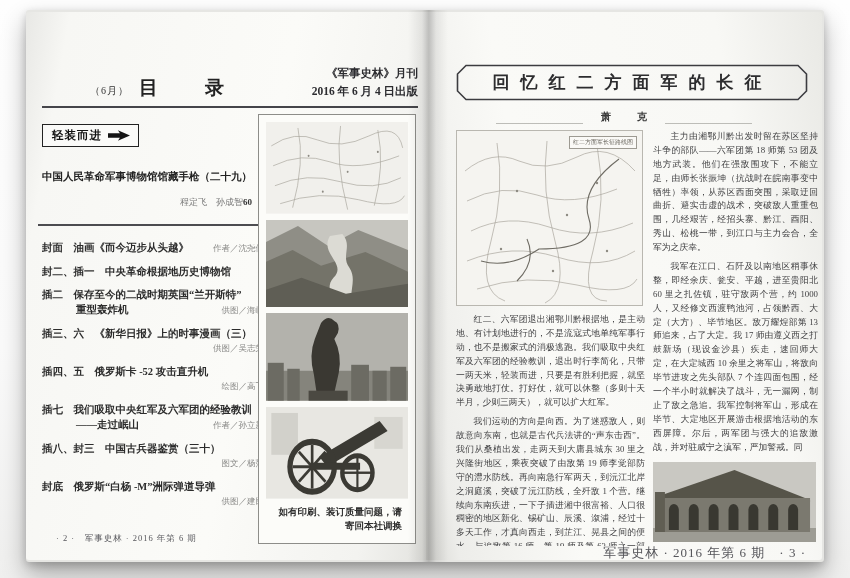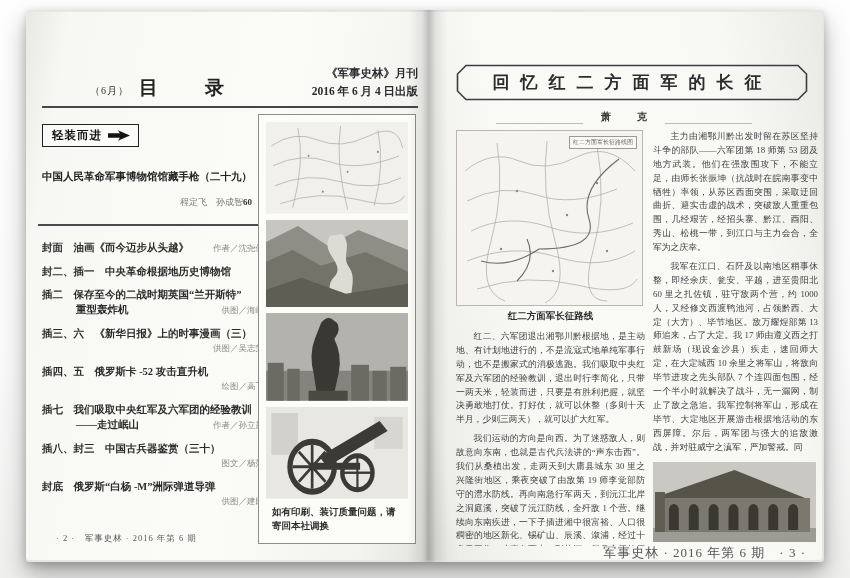--- a/index.html
+++ b/index.html
@@ -37,21 +37,21 @@
   .toc-line{display:flex;justify-content:space-between;align-items:baseline;line-height:15px;white-space:nowrap;overflow:hidden;}
   .toc-label{font-size:10.5px;font-weight:bold;color:#2c2c2c;}
   .toc-label.ind{padding-left:34px;}
   .toc-credit{font-size:8.5px;color:#8a8a88;padding-right:6px;}
   .toc-line.credit-only{justify-content:flex-end;}
   .lp-plates{position:absolute;left:232px;top:102px;width:158px;height:430px;box-sizing:border-box;
     border:1px solid #8d8d89;background:#fcfcf9;padding:7px;display:flex;flex-direction:column;gap:6px;}
   .plate{width:100%;display:block;}
   .plate svg{display:block;width:100%;height:100%;}
   .p-map{height:92px;} .p-river{height:88px;} .p-statue{height:88px;} .p-cannon{height:92px;}
-  .plate-note{margin-top:auto;text-align:left;font-size:9.5px;font-weight:bold;color:#2f2f2f;line-height:1.55;padding:0 6px 2px;}
+  .plate-note{margin-top:auto;text-align:right;font-size:9.5px;font-weight:bold;color:#2f2f2f;line-height:1.55;padding:0 6px 2px;}
   .lp-footer{position:absolute;left:30px;top:521px;font-size:8.5px;color:#55555a;letter-spacing:1px;white-space:nowrap;}
 
   
   .rp-titlebox{position:absolute;left:30px;top:52px;width:352px;height:37px;}
   .rp-titlebox svg{position:absolute;inset:0;width:100%;height:100%;}
   .rp-title{position:absolute;inset:0;display:flex;align-items:center;justify-content:center;
     font-size:17px;font-weight:bold;color:#2d2d2f;letter-spacing:11px;padding-left:1px;white-space:nowrap;border-radius:9px;}
   .rp-author{position:absolute;left:70px;top:98px;width:256px;display:flex;align-items:flex-end;gap:10px;}
   .rp-author .rule{flex:1;height:1px;background:#bdbdb8;}
   .rp-author-name{font-size:10px;font-weight:bold;color:#3a3a3a;letter-spacing:8px;padding-left:8px;white-space:nowrap;}
@@ -283,21 +283,20 @@
               <circle cx="60" cy="60" r="1.2"></circle>
                 <circle cx="110" cy="84" r="1.2"></circle>
               <circle cx="44" cy="118" r="1.2"></circle>
                 <circle cx="140" cy="52" r="1.2"></circle>
               <circle cx="96" cy="140" r="1.2"></circle>
                 <circle cx="150" cy="120" r="1.2"></circle>
             </g>
           </svg>
           <div class="map-inset">红二方面军长征路线图</div>
         </figure>
-        <div class="map-caption">红二方面军长征路线</div>
         <p>红二、六军团退出湘鄂川黔根据地，是主动地、有计划地进行的，不是流寇式地单纯军事行动，也不是搬家式的消极逃跑。我们吸取中央红军及六军团的经验教训，退出时行李简化，只带一两天米，轻装而进，只要是有胜利把握，就坚决勇敢地打仗。打好仗，就可以休整（多则十天半月，少则三两天），就可以扩大红军。</p>
         <p>我们运动的方向是向西。为了迷惑敌人，则故意向东南，也就是古代兵法讲的“声东击西”。我们从桑植出发，走两天到大庸县城东 30 里之兴隆街地区，乘夜突破了由敌第 19 师李觉部防守的澧水防线。再向南急行军两天，到沅江北岸之洞庭溪，突破了沅江防线，全歼敌 1 个营。继续向东南疾进，一下子插进湘中很富裕、人口很稠密的地区新化、锡矿山、辰溪、溆浦，经过十多天工作，才真向西走，到芷江、晃县之间的便水，与追敌第 16 师、第 19 师及第 63 师之一部大战一场。这一仗虽然是个消耗战，但制止了敌人的急追，取得了在江口和石阡的短时休整，并迎回了我军</p>
       </div>
 
       <div class="rp-col rp-col2">
         <p>主力由湘鄂川黔出发时留在苏区坚持斗争的部队——六军团第 18 师第 53 团及地方武装。他们在强敌围攻下，不能立足，由师长张振坤（抗战时在皖南事变中牺牲）率领，从苏区西面突围，采取迂回曲折、避实击虚的战术，突破敌人重重包围，几经艰苦，经招头寨、黔江、酉阳、秀山、松桃一带，到江口与主力会合，全军为之庆幸。</p>
         <p>我军在江口、石阡及以南地区稍事休整，即经余庆、瓮安、平越，进至贵阳北 60 里之扎佐镇，驻守敌两个营，约 1000 人，又经修文西渡鸭池河，占领黔西、大定（大方）、毕节地区。敌万耀煌部第 13 师追来，占了大定。我 17 师由遵义西之打鼓新场（现设金沙县）疾走，速回师大定，在大定城西 10 余里之将军山，将敌向毕节进攻之先头部队 7 个连四面包围，经一个半小时就解决了战斗，无一漏网，制止了敌之急追。我军控制将军山，形成在毕节、大定地区开展游击根据地活动的东西屏障。尔后，两军团与强大的追敌激战，并对驻威宁之滇军，严加警戒。同</p>
         <figure class="photo-figure">
           <svg viewBox="0 0 164 80" preserveAspectRatio="none">
             <rect width="164" height="80" fill="#c9c8c2"></rect>

